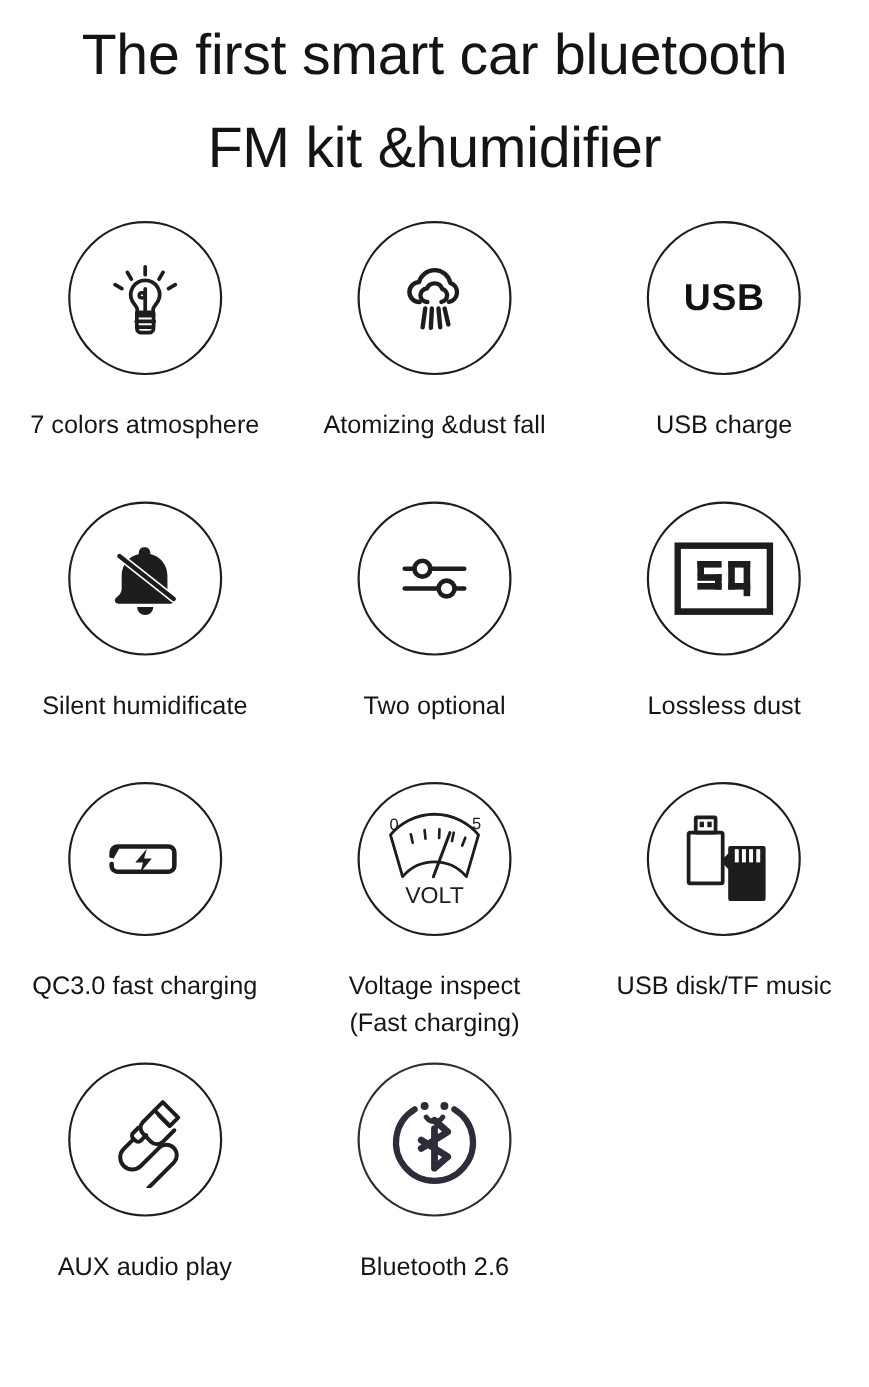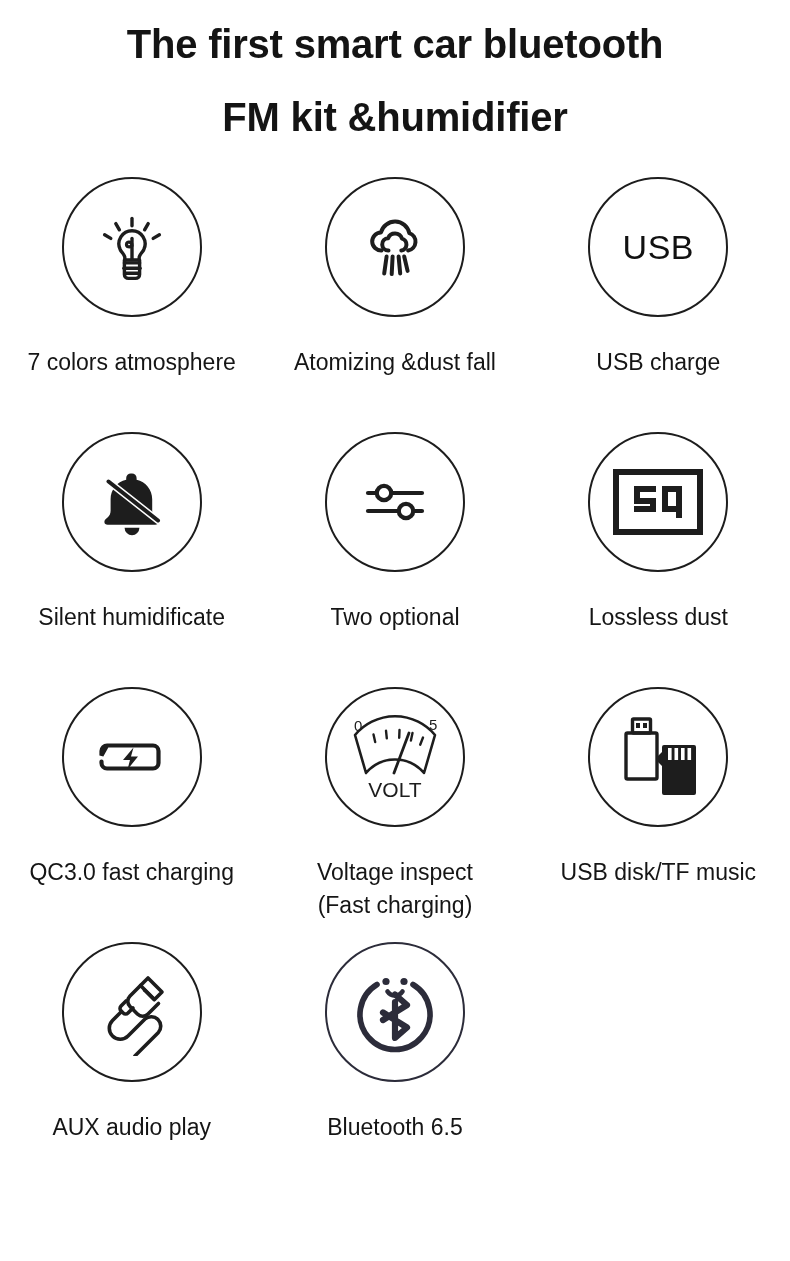--- a/index.html
+++ b/index.html
@@ -15,22 +15,22 @@
     overflow: hidden;
     position: relative;
   }
 
   
   .title-block {
     padding-top: 24px;
     text-align: center;
   }
   .title-line {
-    font-size: 40px;
-    font-weight: 700;
+    font-size: 52px;
+    font-weight: 400;
     line-height: 1.0;
     color: #141414;
     letter-spacing: -0.2px;
   }
   .title-line.line1 { margin-bottom: 33px; }
 
   
   .grid {
     margin-top: 40px;
     display: grid;
@@ -52,21 +52,21 @@
     display: flex;
     align-items: center;
     justify-content: center;
     box-sizing: border-box;
     flex: 0 0 auto;
   }
   .circle.bt-circle { border-color: #2c2c3a; }
   .circle svg { display: block; }
   .usb-text {
     font-size: 34px;
-    font-weight: 400;
+    font-weight: 700;
     color: #111;
     letter-spacing: 0.5px;
     line-height: 1;
   }
   .label {
     margin-top: 29px;
     font-size: 23px;
     line-height: 1.42;
     color: #151515;
     text-align: center;
@@ -282,16 +282,16 @@
           <circle cx="55" cy="15.5" r="3.6" fill="#2c2c3a"></circle>
 
           <path d="M38.5 25.5 a9 9 0 0 0 15,0" fill="none" stroke="#2c2c3a" stroke-width="4.6" stroke-linecap="round"></path>
 
           <g fill="none" stroke="#2c2c3a" stroke-width="6.2" stroke-linejoin="round" stroke-linecap="round">
             <path d="M46 36 v36 l12,-10.5 l-24,-15 M34 54 l24,-15 l-12,-10.5"></path>
           </g>
         </svg>
       </span>
     </div>
-    <div class="label">Bluetooth 6.5</div>
+    <div class="label">Bluetooth 2.6</div>
   </div>
 
 </div>
 
 </body></html>

